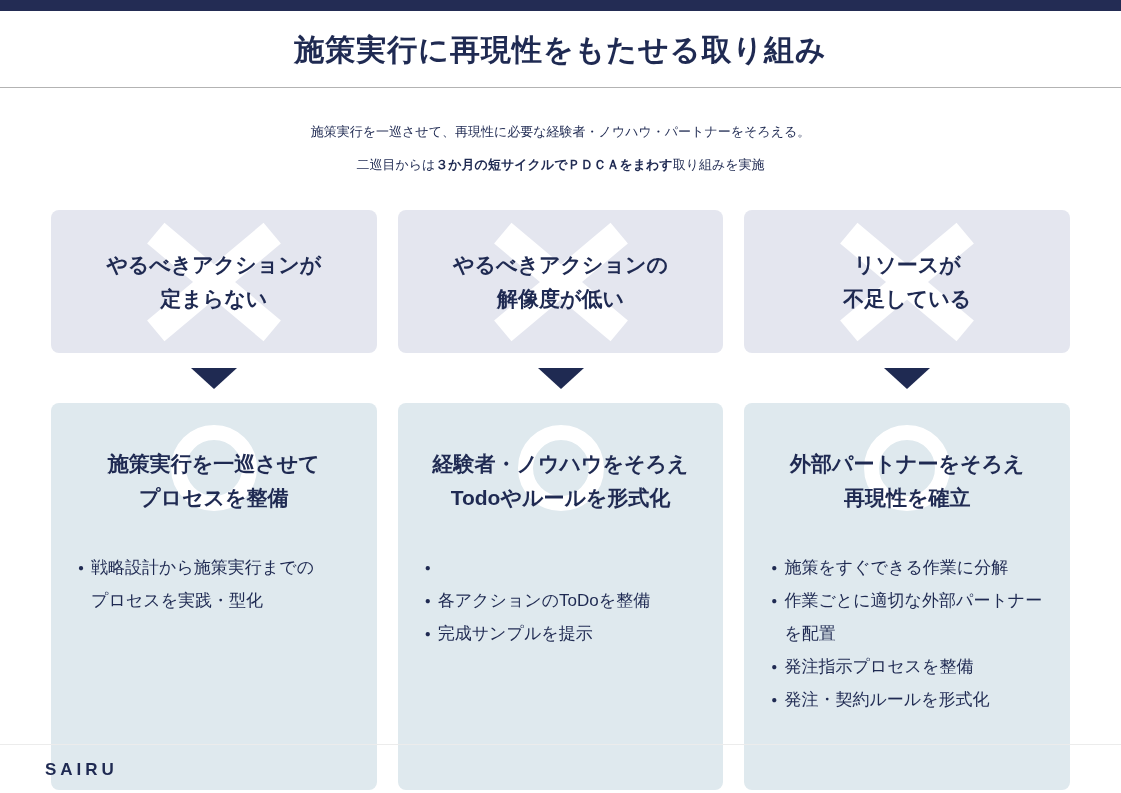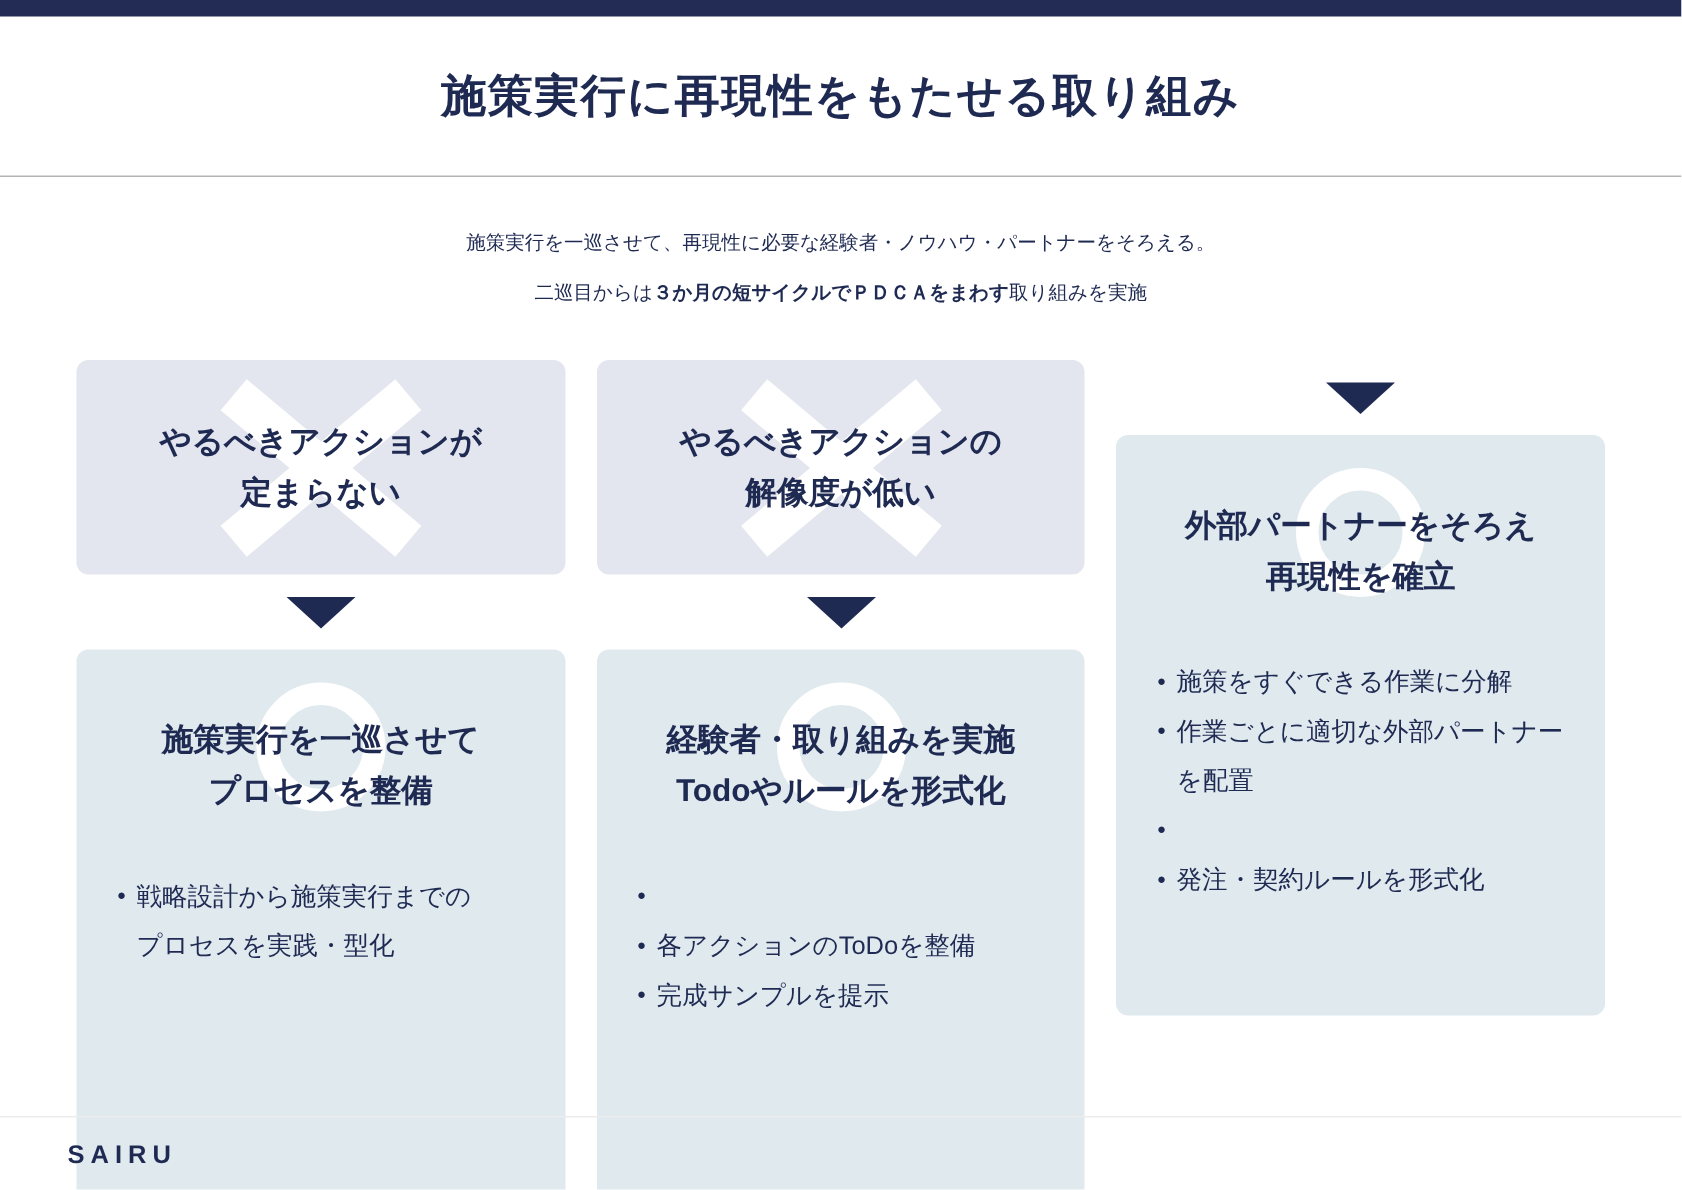--- a/index.html
+++ b/index.html
@@ -13,21 +13,21 @@
   }
   *{box-sizing:border-box;}
   html,body{margin:0;padding:0;}
   body{
     width:1121px;height:793px;position:relative;overflow:hidden;
     background:#ffffff;color:var(--navy);
     font-family:"Liberation Sans","DejaVu Sans",sans-serif;
   }
   .topbar{height:11px;background:var(--top-bar);}
   .page-title{
-    margin:15px;padding:21px 0 19px;text-align:center;
+    margin:0;padding:21px 0 19px;text-align:center;
     font-size:30px;line-height:36px;font-weight:bold;letter-spacing:1px;
   }
   .divider{height:1px;background:var(--divider);}
   .intro{
     margin:27px 0 0;text-align:center;
     font-size:13px;line-height:33px;font-weight:500;
   }
   .intro b{font-weight:bold;}
   .columns{display:flex;gap:21px;padding:0 51px;margin-top:29px;}
   .column{flex:1;display:flex;flex-direction:column;}
@@ -120,56 +120,65 @@
       <div class="x-mark">
           <span class="bar b1"></span>
           <span class="bar b2"></span>
         </div>
       <p class="problem-text">やるべきアクションの
 解像度が低い</p>
     </div>
     <div class="arrow"></div>
     <div class="solution-card">
       <div class="ring"></div>
-      <h2 class="solution-title">経験者・取り組みを実施
+      <h2 class="solution-title">経験者・ノウハウをそろえ
 Todoやルールを形式化</h2>
       <ul class="bullets">
         <li>
             <span class="dot">●</span>
           </li>
         <li>
             <span class="dot">●</span>
             <span class="bullet-text">各アクションのToDoを整備</span>
           </li>
         <li>
             <span class="dot">●</span>
             <span class="bullet-text">完成サンプルを提示</span>
           </li>
       </ul>
     </div>
   </section>
 
   <section class="column">
+    <div class="problem-card">
+      <div class="x-mark">
+          <span class="bar b1"></span>
+          <span class="bar b2"></span>
+        </div>
+      <p class="problem-text">リソースが
+不足している</p>
+    </div>
     <div class="arrow"></div>
     <div class="solution-card">
       <div class="ring"></div>
       <h2 class="solution-title">外部パートナーをそろえ
 再現性を確立</h2>
       <ul class="bullets">
         <li>
             <span class="dot">●</span>
             <span class="bullet-text">施策をすぐできる作業に分解</span>
           </li>
         <li>
             <span class="dot">●</span>
             <span class="bullet-text">作業ごとに適切な外部パートナー
 を配置</span>
           </li>
         <li>
             <span class="dot">●</span>
+            <span class="bullet-text">発注指示プロセスを整備</span>
           </li>
         <li>
             <span class="dot">●</span>
             <span class="bullet-text">発注・契約ルールを形式化</span>
           </li>
       </ul>
     </div>
   </section>
 
 </main>

